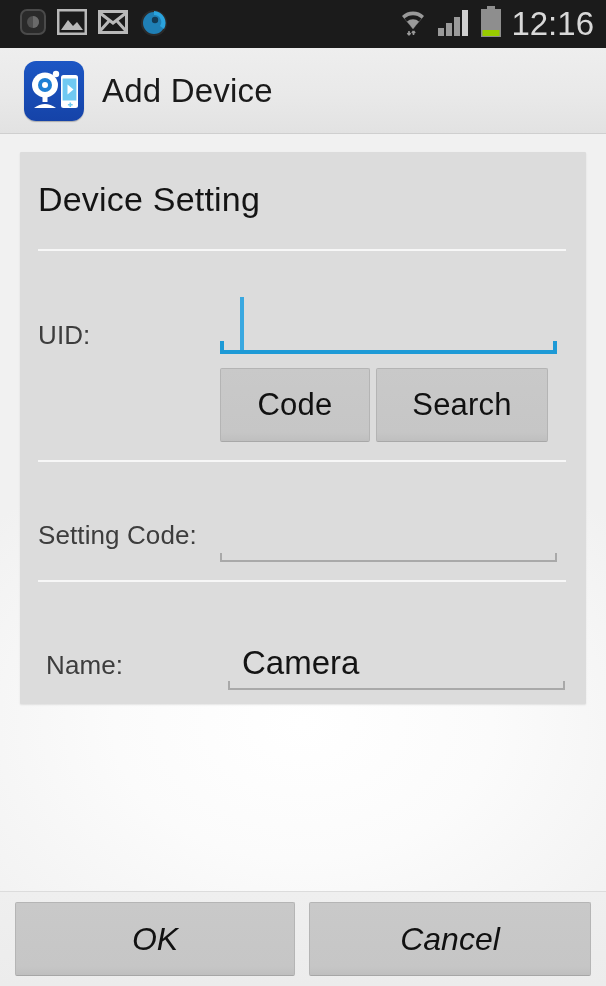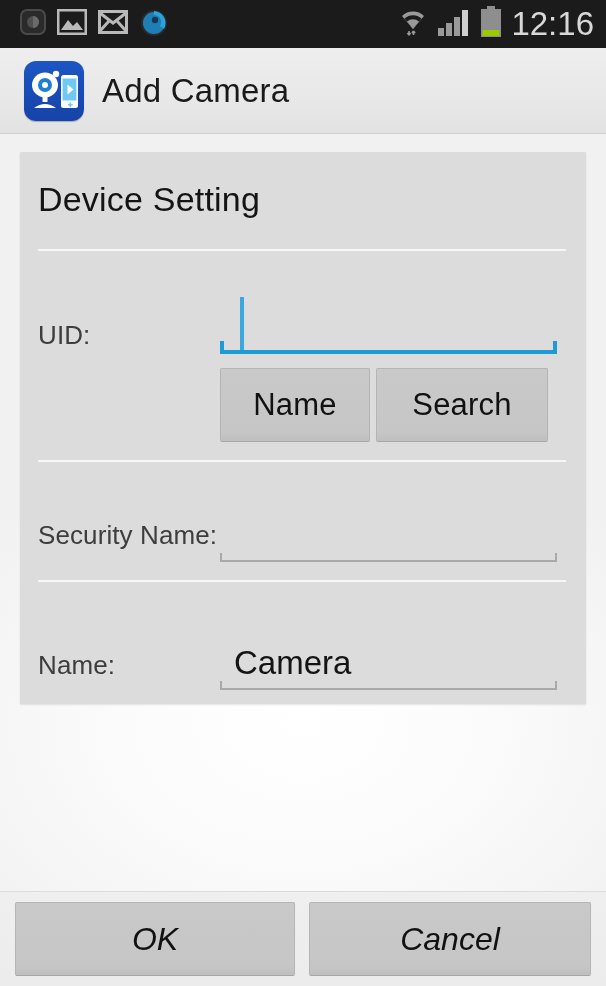--- a/index.html
+++ b/index.html
@@ -231,21 +231,21 @@
     position: absolute;
     left: 14px;
     bottom: 8px;
     font-size: 33px;
     color: #141414;
     white-space: nowrap;
   }
   .row-sec .plain-field { top: 8px; }
 
   
-  .row-name { top: 462px; height: 86px; }
+  .row-name { top: 462px; height: 86px; margin-left: 8px; }
   .row-name .row-label { top: 36px; }
   .row-name .plain-field { top: 10px; height: 66px; }
 
   
   .bottombar {
     position: absolute;
     left: 0;
     top: 891px;
     width: 606px;
     height: 95px;
@@ -357,21 +357,21 @@
         <rect x="18.5" y="35" width="5" height="6" fill="#ffffff"></rect>
         <path d="M10 47 q11 -8 22 0 z" fill="#ffffff"></path>
         <circle cx="32" cy="13" r="3.2" fill="#ffffff"></circle>
 
         <rect x="37" y="14" width="17" height="33" rx="2.5" fill="#ffffff"></rect>
         <rect x="38.6" y="17.5" width="13.8" height="22" fill="#6fc9f2"></rect>
         <path d="M43.5 23.5 L49.5 28.5 L43.5 33.5 Z" fill="#ffffff"></path>
         <path d="M45.5 41.5 h1.6 v1.6 h1.6 v1.4 h-1.6 v1.6 h-1.6 v-1.6 h-1.6 v-1.4 h1.6 z" fill="#6fc9f2"></path>
       </svg>
     </div>
-    <div class="app-title">Add Camera</div>
+    <div class="app-title">Add Device</div>
   </div>
 
   <div class="content">
 
     <div class="card">
 
       <div class="card-title">Device Setting</div>
 
       <div class="divider d1"></div>
 
@@ -380,28 +380,28 @@
         <div class="uid-field">
           <span class="field-text"></span>
           <span class="uid-caret"></span>
           <span class="uid-underline"></span>
           <span class="uid-tick-l"></span>
           <span class="uid-tick-r"></span>
         </div>
       </div>
 
       <div class="btn-row">
-        <div class="gbtn btn-scan">Name</div>
+        <div class="gbtn btn-scan">Code</div>
         <div class="gbtn btn-search">Search</div>
       </div>
 
       <div class="divider d2"></div>
 
       <div class="row row-sec">
-        <div class="row-label">Security Name:</div>
+        <div class="row-label">Setting Code:</div>
         <div class="plain-field">
           <span class="field-text"></span>
           <span class="plain-underline"></span>
           <span class="plain-tick-l"></span>
           <span class="plain-tick-r"></span>
         </div>
       </div>
 
       <div class="divider d3"></div>
 

